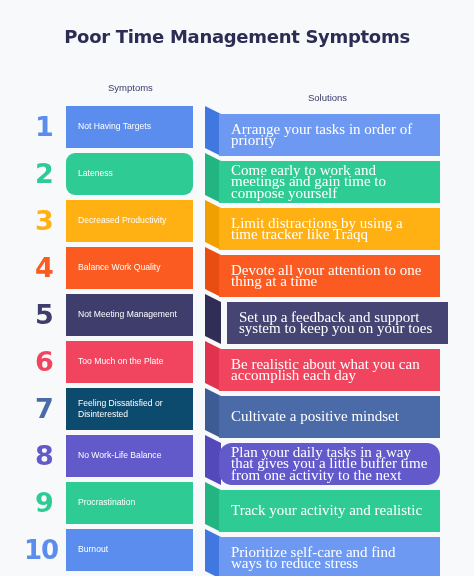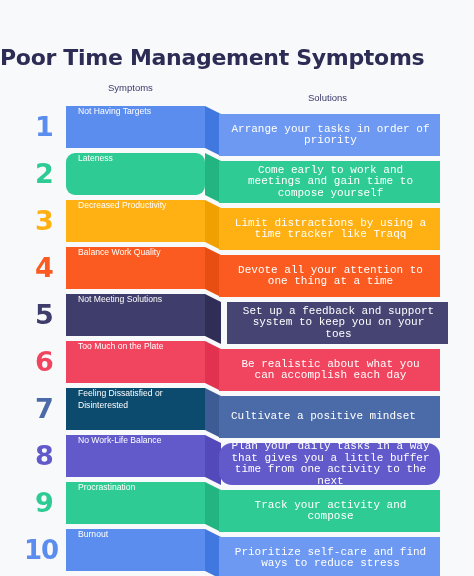--- a/index.html
+++ b/index.html
@@ -14,26 +14,26 @@
     overflow: hidden;
     position: relative;
   }
 
   
   .page-title {
     position: absolute;
     top: 26px;
     left: 0;
     width: 474px;
-    font-size: 22px;
+    text-align: center;
+    font-size: 18px;
     font-weight: bold;
     letter-spacing: -0.3px;
     color: #2d2c55;
     font-family: "DejaVu Sans", sans-serif;
-    margin-top: 19px;
   }
 
   
   .col-head {
     position: absolute;
     font-size: 9.5px;
     color: #3a3a6a;
     font-family: "Liberation Sans", sans-serif;
     white-space: nowrap;
   }
@@ -70,25 +70,26 @@
     left: 18px;
     width: 46px;
     font-size: 26px;
   }
 
   
   .sym-panel {
     position: absolute;
     left: 66px;
     top: 1px;
-    width: 139px;
+    width: 127px;
     height: 42px;
     box-sizing: border-box;
     padding: 0 0 0 12px;
     display: flex;
+    align-items: center;
   }
   .sym-text {
     font-size: 8.6px;
     line-height: 11.5px;
     color: #ffffff;
     font-family: "Liberation Sans", sans-serif;
   }
 
   
   .fold {
@@ -105,25 +106,24 @@
     left: 219px;
     top: 9px;
     width: 221px;
     height: 42px;
     box-sizing: border-box;
     padding: 0 10px 0 12px;
     display: flex;
     align-items: center;
   }
   .sol-text {
-    font-size: 11px;
+    font-size: 15px;
     line-height: 11.5px;
     color: #ffffff;
-    font-family: Liberation Mono, monospace;
-    text-align: center;
+    font-family: Liberation Serif, serif;
   }
 </style>
 </head>
 <body>
 
 <div class="page-title">Poor Time Management Symptoms</div>
 
 <div class="col-head symptoms">Symptoms</div>
 
 <div class="col-head solutions">Solutions</div>
@@ -165,21 +165,21 @@
         <div class="sym-text">Balance Work Quality</div>
       </div>
       <div class="fold" style="background: rgb(232, 77, 18); clip-path: polygon(0px 0px, 100% 16%, 100% 100%, 0px 84%);"></div>
       <div class="sol-panel" style="background: rgb(251, 91, 33);">
         <div class="sol-text">Devote all your attention to one thing at a time</div>
       </div>
     </div>
     <div class="row">
       <div class="row-number" style="color: rgb(63, 61, 107);">5</div>
       <div class="sym-panel" style="background: rgb(63, 61, 107);">
-        <div class="sym-text">Not Meeting Solutions</div>
+        <div class="sym-text">Not Meeting Management</div>
       </div>
       <div class="fold" style="background: rgb(48, 46, 87); clip-path: polygon(0px 0px, 100% 16%, 100% 100%, 0px 84%);"></div>
       <div class="sol-panel" style="background: rgb(70, 68, 115); margin-left: 8px;">
         <div class="sol-text">Set up a feedback and support system to keep you on your toes</div>
       </div>
     </div>
     <div class="row">
       <div class="row-number" style="color: rgb(241, 69, 95);">6</div>
       <div class="sym-panel" style="background: rgb(241, 69, 95);">
         <div class="sym-text">Too Much on the Plate</div>
@@ -209,21 +209,21 @@
         <div class="sol-text">Plan your daily tasks in a way that gives you a little buffer time from one activity to the next</div>
       </div>
     </div>
     <div class="row">
       <div class="row-number" style="color: rgb(46, 204, 148);">9</div>
       <div class="sym-panel" style="background: rgb(46, 204, 148);">
         <div class="sym-text">Procrastination</div>
       </div>
       <div class="fold" style="background: rgb(35, 181, 129); clip-path: polygon(0px 0px, 100% 16%, 100% 100%, 0px 84%);"></div>
       <div class="sol-panel" style="background: rgb(46, 204, 148);">
-        <div class="sol-text">Track your activity and compose</div>
+        <div class="sol-text">Track your activity and realistic</div>
       </div>
     </div>
     <div class="row">
       <div class="row-number wide" style="color: rgb(91, 141, 239);">10</div>
       <div class="sym-panel" style="background: rgb(91, 141, 239);">
         <div class="sym-text">Burnout</div>
       </div>
       <div class="fold" style="background: rgb(65, 120, 224); clip-path: polygon(0px 0px, 100% 16%, 100% 100%, 0px 84%);"></div>
       <div class="sol-panel" style="background: rgb(109, 153, 242);">
         <div class="sol-text">Prioritize self-care and find ways to reduce stress</div>

